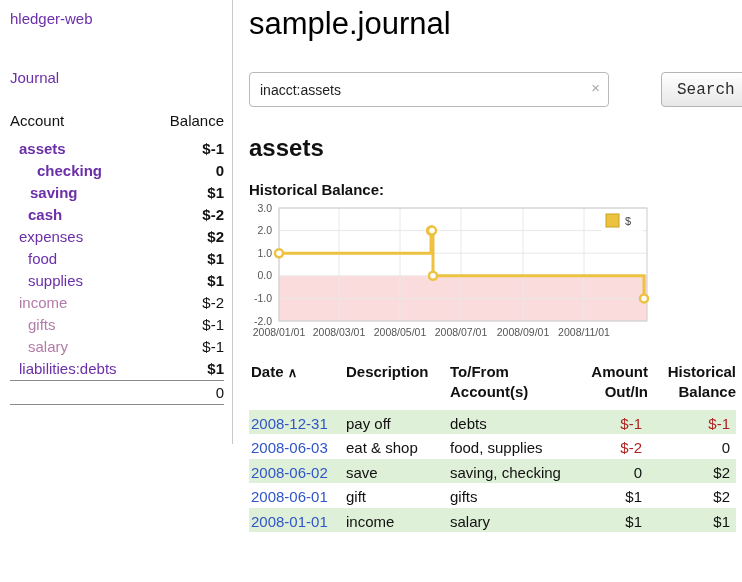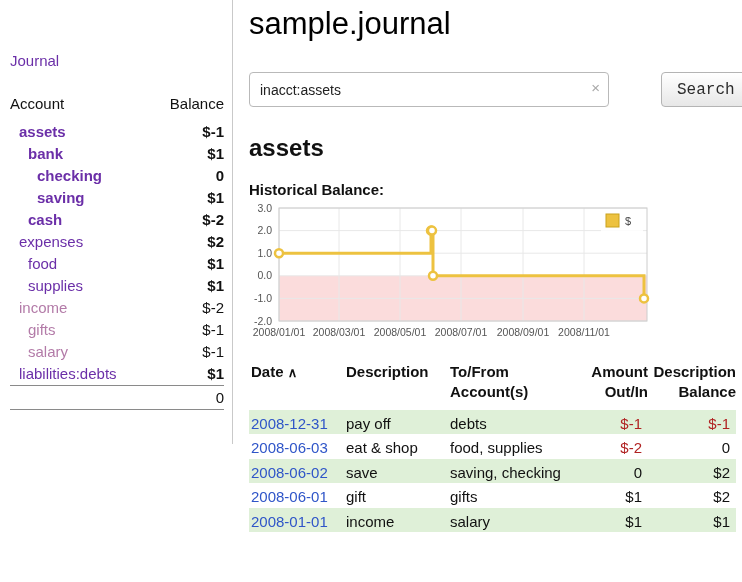--- a/index.html
+++ b/index.html
@@ -64,44 +64,41 @@
   a.date{color:#2f55c8}
   .register .neg{color:#b02222}
   .sort{font-weight:700;font-size:13px}
 </style>
 </head>
 <body>
 
 <div class="app">
 
   <aside class="sidebar">
+    <a class="brand">hledger-web</a>
     <a class="journal-link">Journal</a>
 
     <table class="accounts">
       <thead>
         <tr>
           <th class="left">Account</th>
           <th class="right">Balance</th>
         </tr>
       </thead>
       <tbody id="accounts-body">
           <tr>
             <td class="left"><a class="acct bold" style="margin-left: 9px;">assets</a></td>
             <td class="right bal neg">$-1</td>
           </tr>
           <tr>
-            <td class="left"><a class="acct bold" style="margin-left: 18px;">bank</a></td>
-            <td class="right bal">$1</td>
-          </tr>
-          <tr>
             <td class="left"><a class="acct bold" style="margin-left: 27px;">checking</a></td>
             <td class="right bal">0</td>
           </tr>
           <tr>
-            <td class="left"><a class="acct bold" style="margin-left: 27px; text-align: right;">saving</a></td>
+            <td class="left"><a class="acct bold" style="margin-left: 20px; text-align: right;">saving</a></td>
             <td class="right bal">$1</td>
           </tr>
           <tr>
             <td class="left"><a class="acct bold" style="margin-left: 18px;">cash</a></td>
             <td class="right bal neg">$-2</td>
           </tr>
           <tr>
             <td class="left"><a class="acct" style="margin-left: 9px;">expenses</a></td>
             <td class="right bal">$2</td>
           </tr>
@@ -201,21 +198,21 @@
       </colgroup>
       <thead>
         <tr>
           <th class="left first">
             <span>Date</span>
             <span class="sort">∧</span>
           </th>
           <th class="left">Description</th>
           <th class="left">To/From Account(s)</th>
           <th class="right">Amount Out/In</th>
-          <th class="right">Description Balance</th>
+          <th class="right">Historical Balance</th>
         </tr>
       </thead>
       <tbody id="register-body">
           <tr class="green">
             <td class="left first"><a class="date">2008-12-31</a></td>
             <td class="left">pay off</td>
             <td class="left">debts</td>
             <td class="right neg">$-1</td>
             <td class="right neg">$-1</td>
           </tr>

